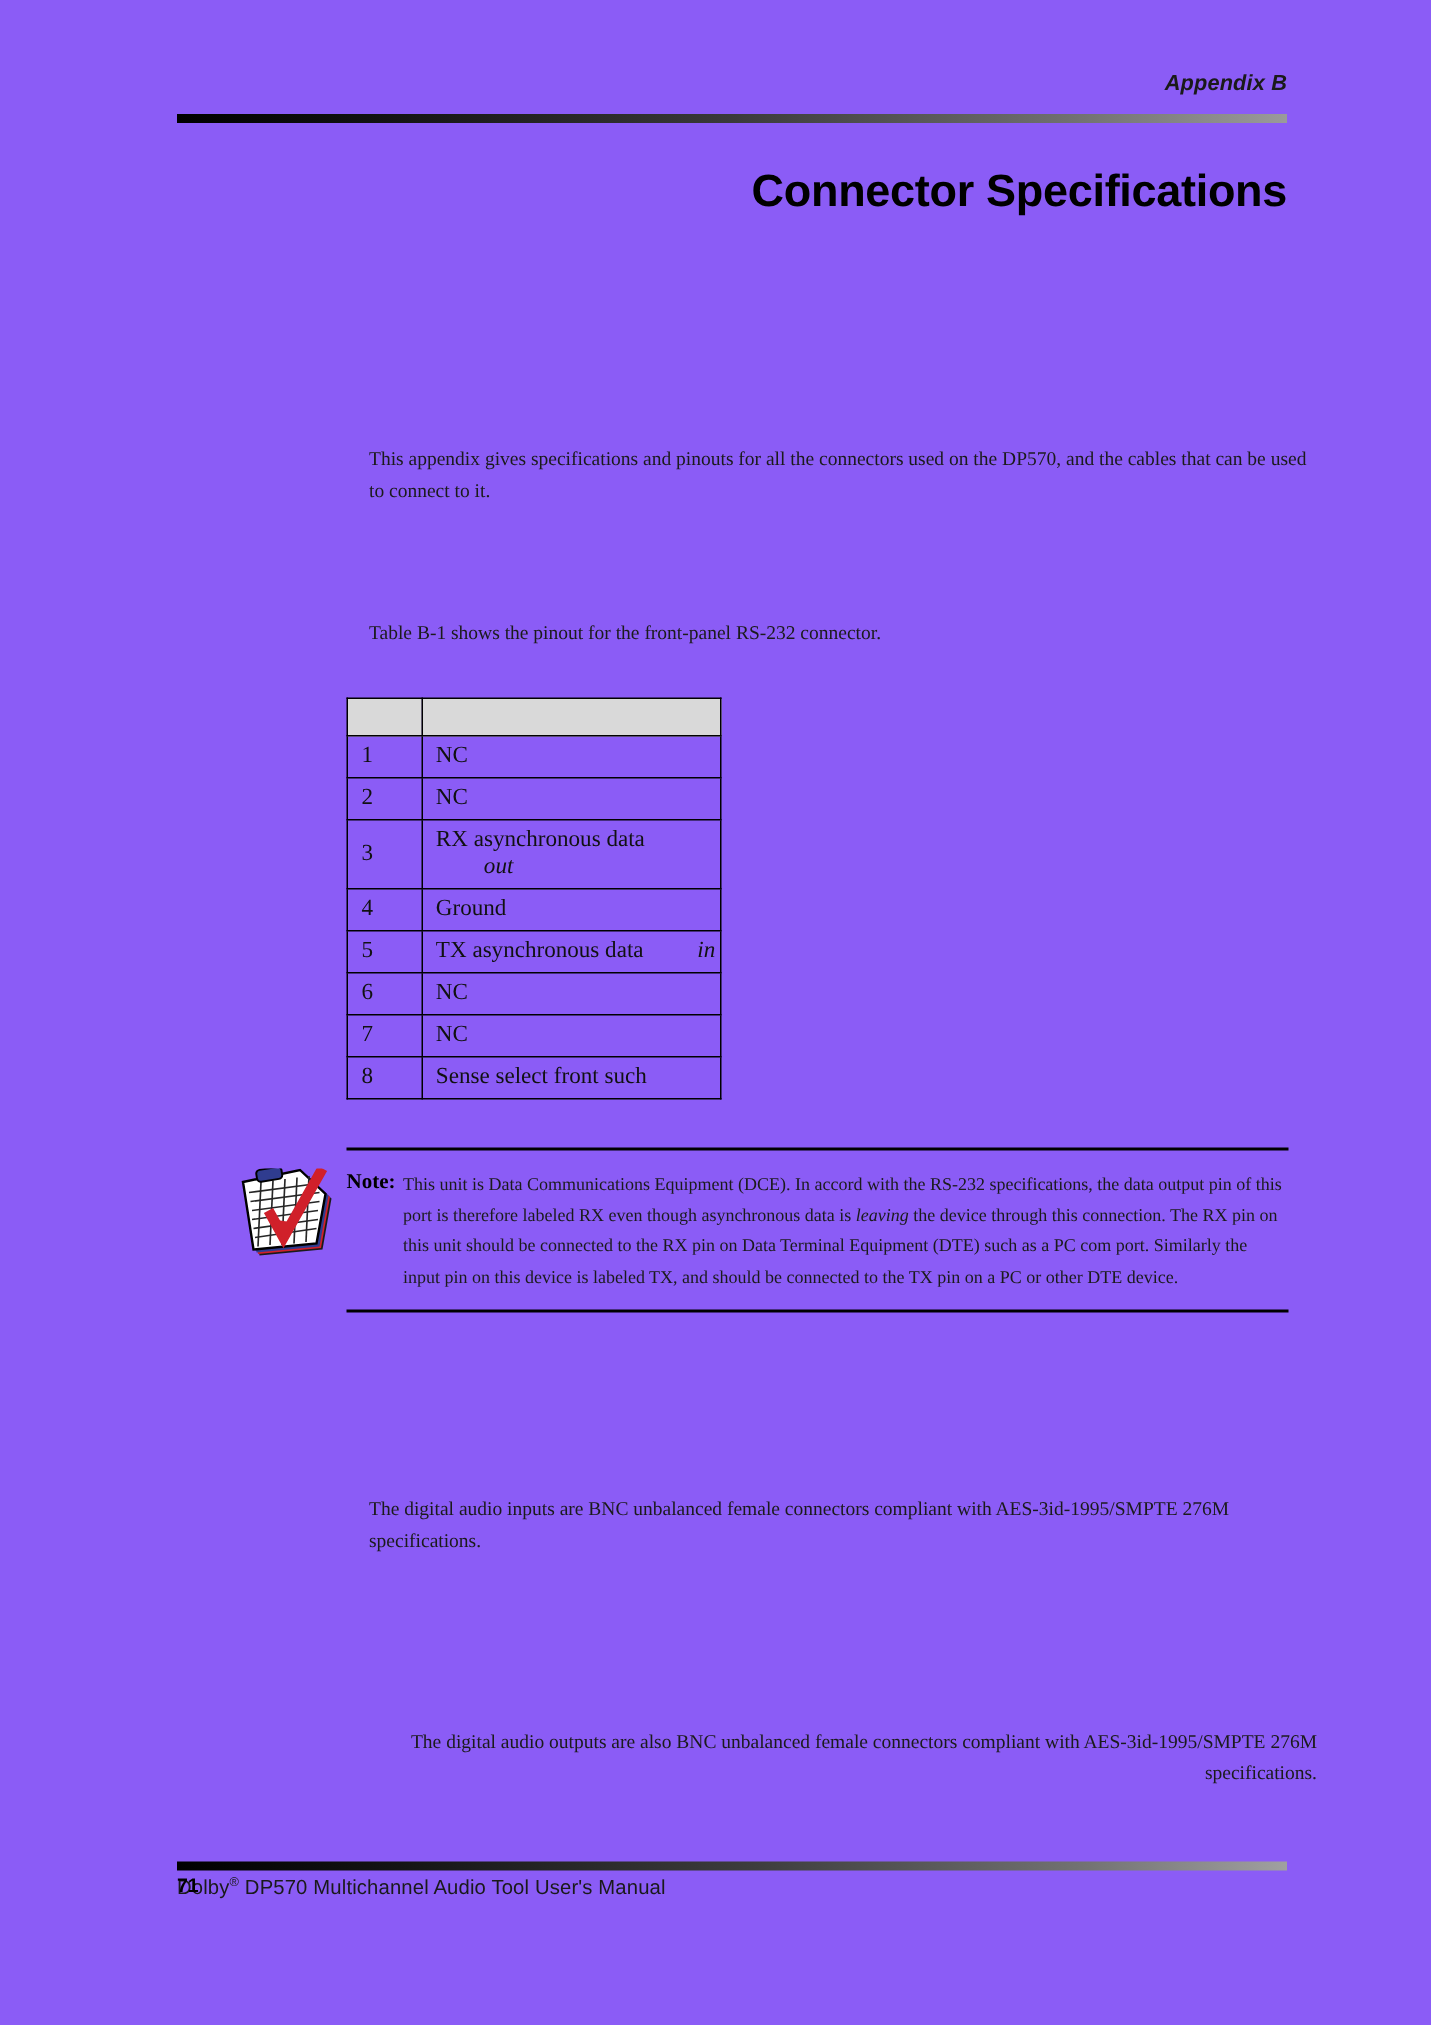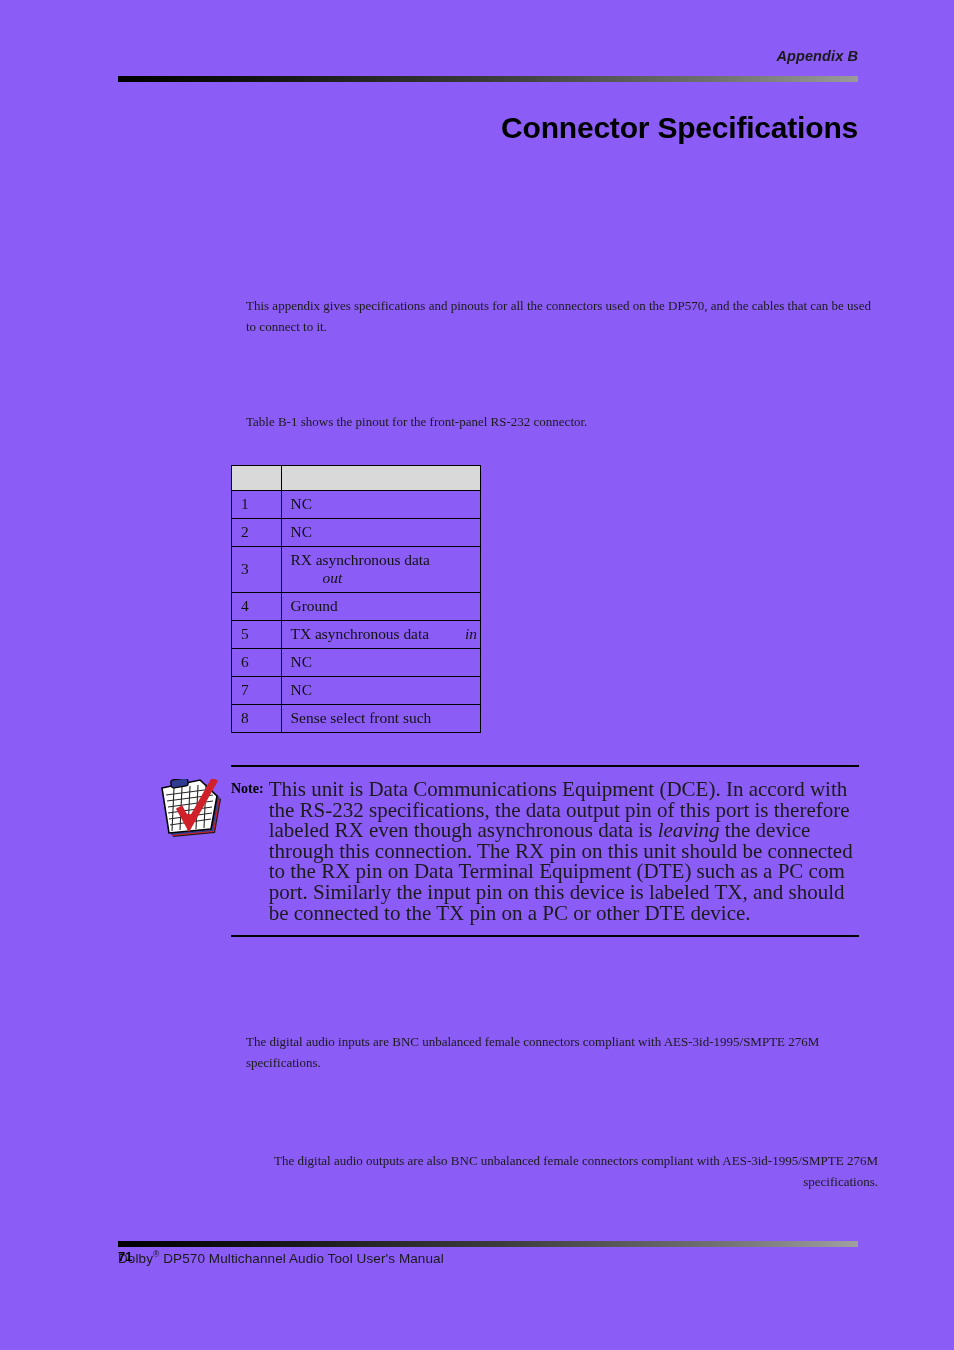--- a/index.html
+++ b/index.html
@@ -64,21 +64,21 @@
     left: 231px;
     width: 632px;
     font-size: 13px;
     line-height: 20.6px;
     text-align: left;
     color: #1b1b1b;
     margin-left: 15px;
   }
   .p-intro { top: 283px; }
   .p-tableref { top: 399px; }
-  .p-inputs { top: 1019px; }
+  .p-inputs { top: 983px; }
   .p-outputs { top: 1138px; text-align: right; }
 
   
   .pinout-table {
     position: absolute;
     left: 231px;
     top: 465px;
     width: 250px;
     border-collapse: collapse;
     font-size: 15.4px;
@@ -121,21 +121,21 @@
     padding: 12px 0 12px 0;
   }
   .note-label {
     font-weight: bold;
     font-size: 14px;
     line-height: 20.6px;
     white-space: nowrap;
     padding-right: 5px;
   }
   .note-text {
-    font-size: 21px;
+    font-size: 12px;
     line-height: 20.6px;
     color: #1b1b1b;
   }
   .note-text em { font-style: italic; }
 
   
   .note-icon {
     position: absolute;
     left: 155px;
     top: 779px;

